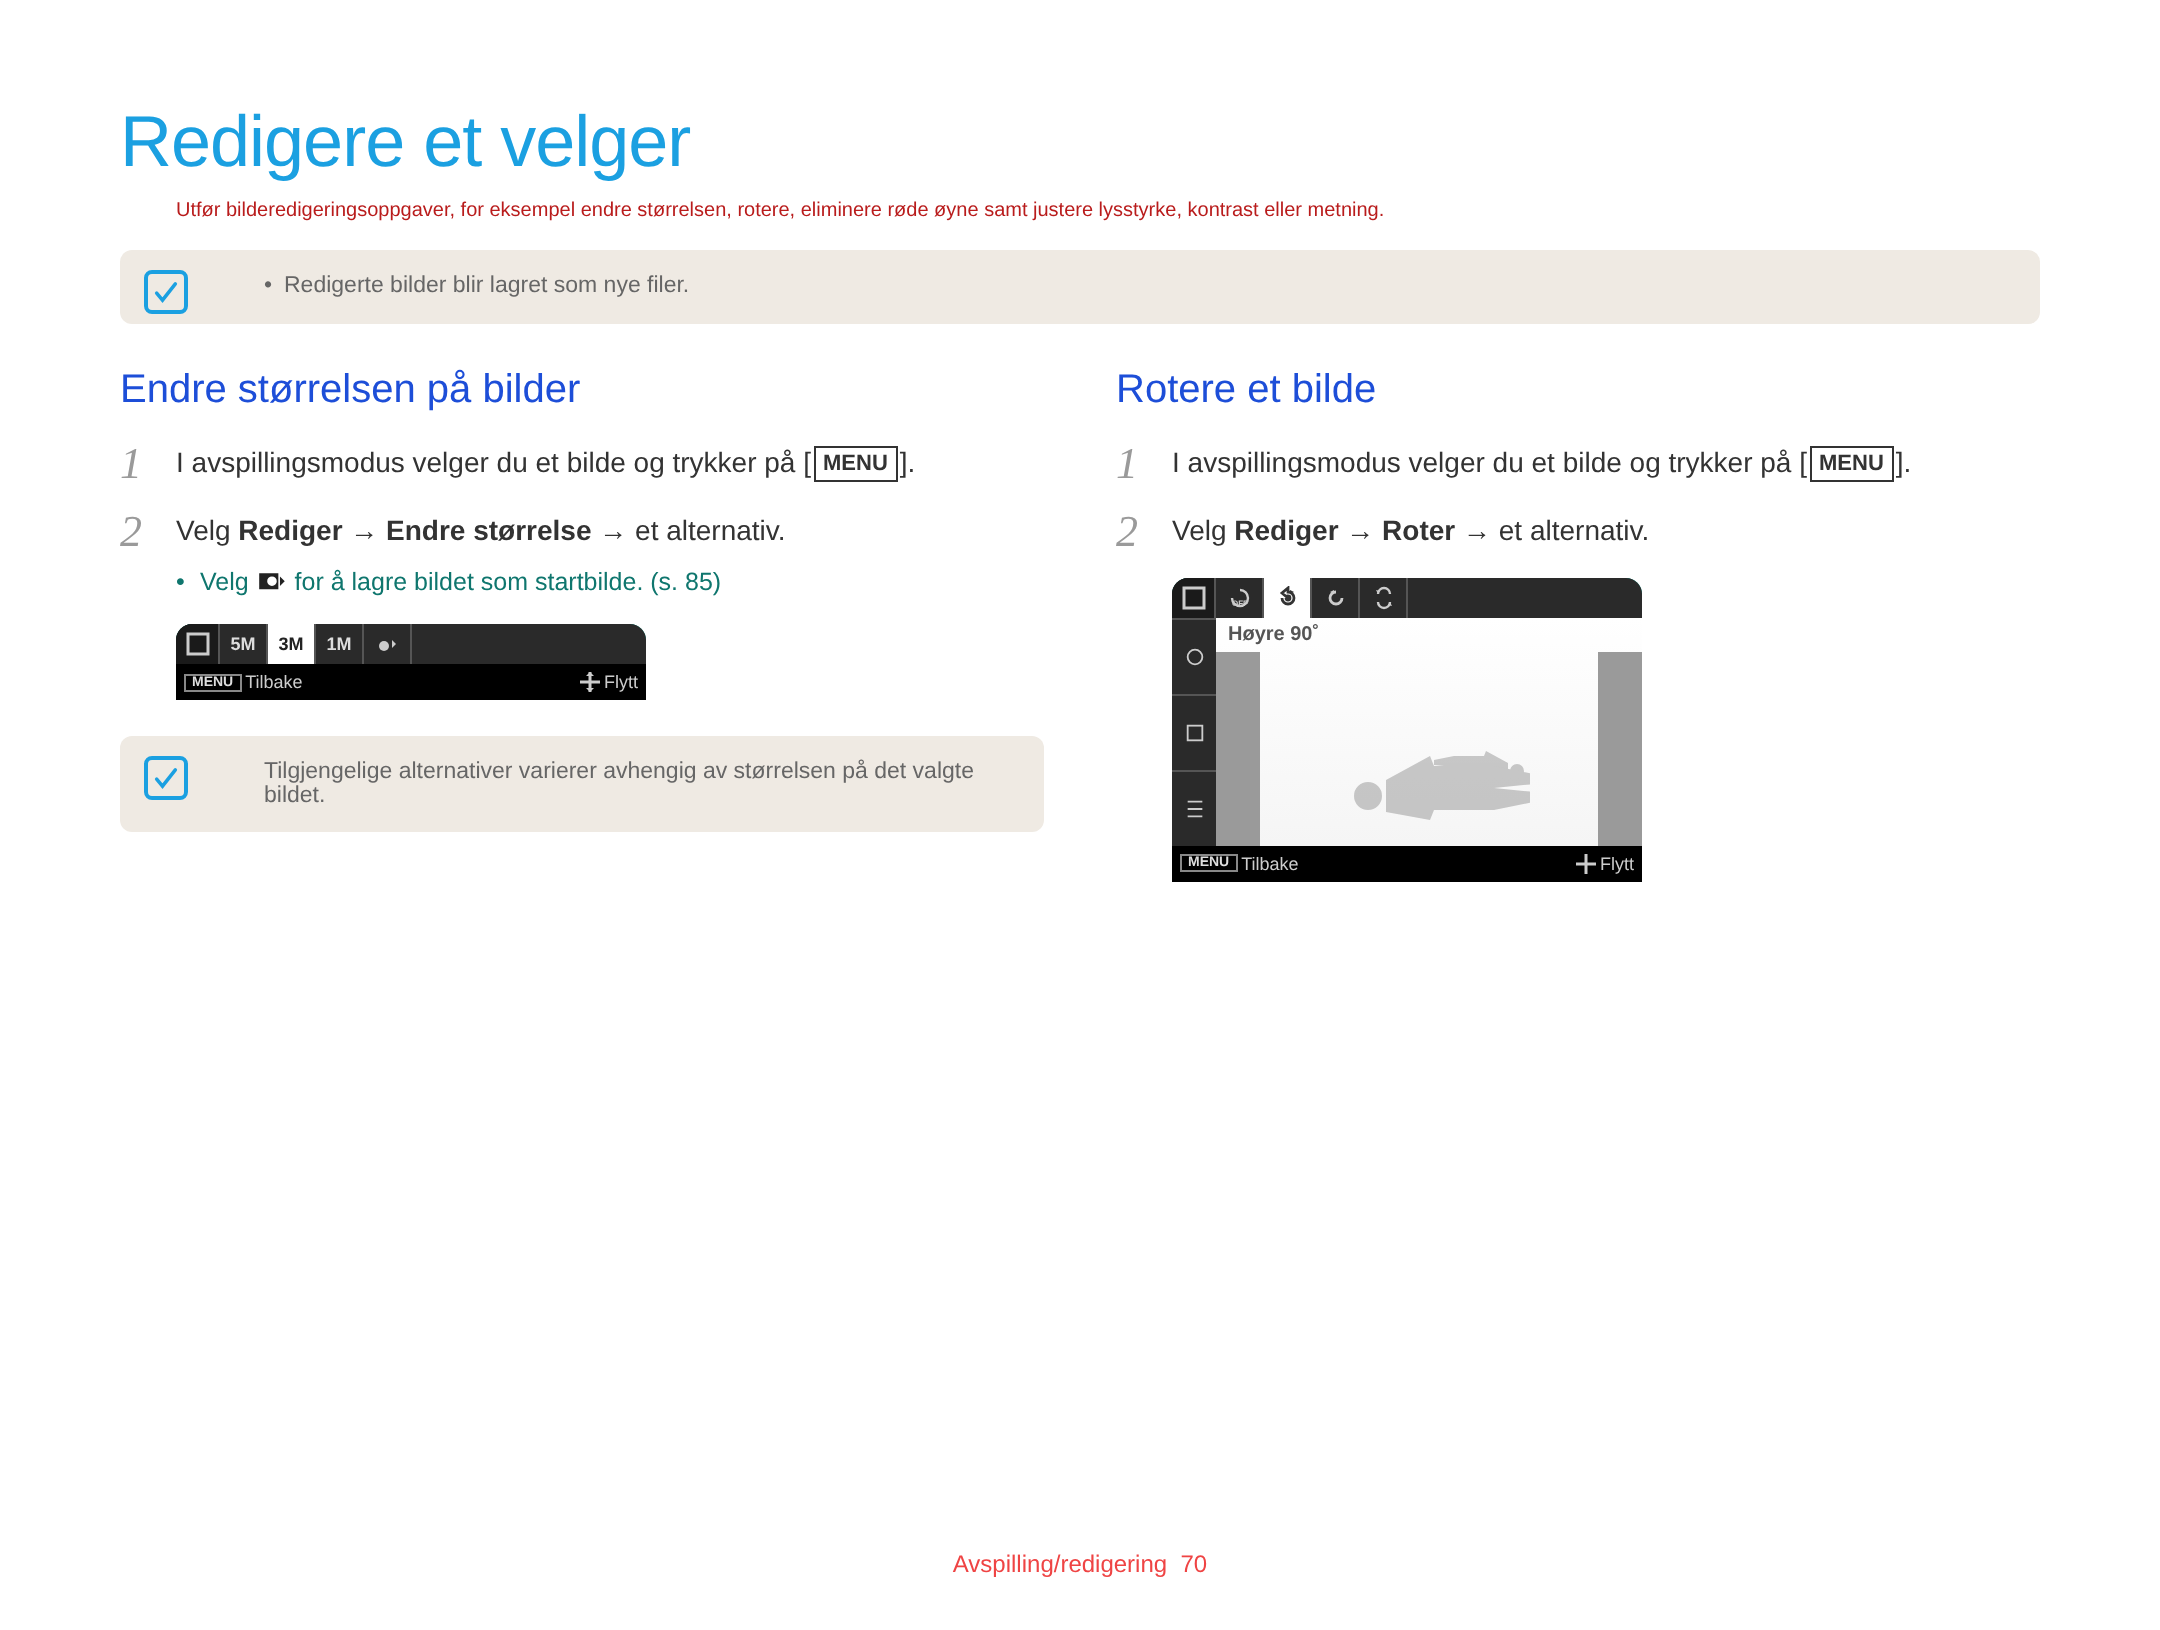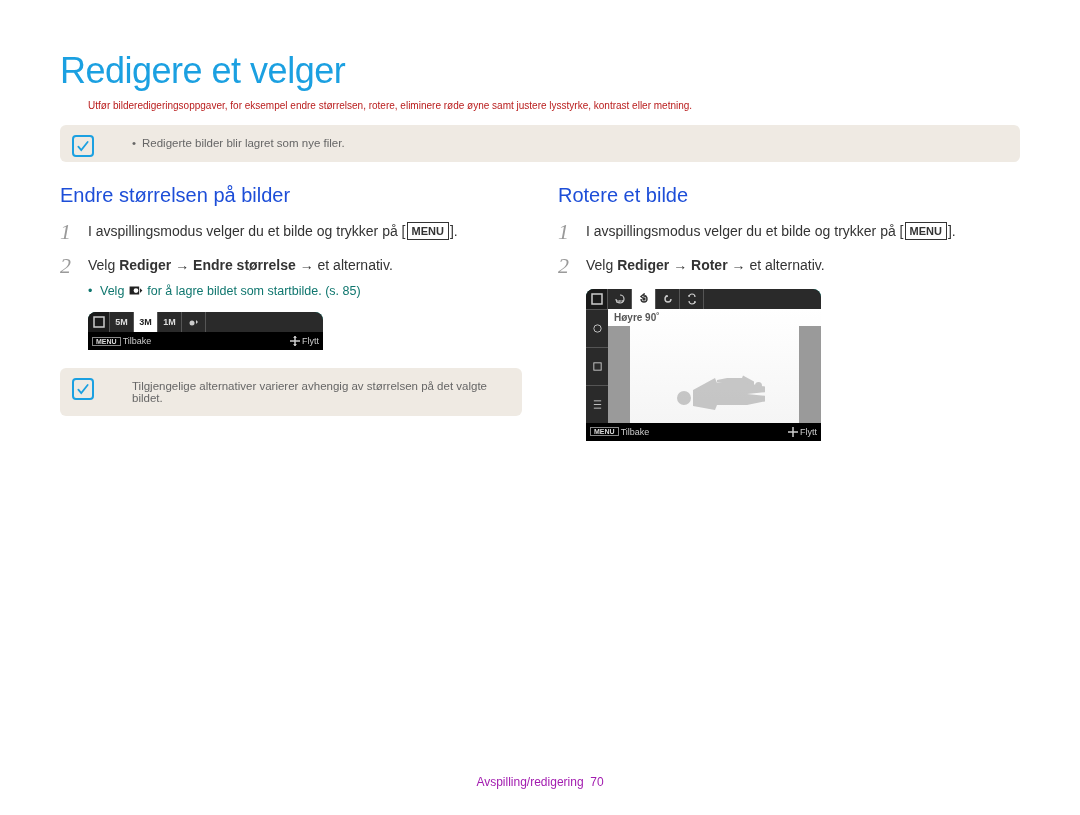--- a/index.html
+++ b/index.html
@@ -205,21 +205,21 @@
     color: #ddd;
   }
   .shot-footer .spacer { flex: 1; }
   .shot-footer .nav-icon svg { width: 10px; height: 10px; display: block; }
   .page-footer {
     position: absolute;
     bottom: 26px;
     left: 0; right: 0;
     text-align: center;
     font-size: 12px;
-    color: #a21caf;
+    color: #ef4444;
   }
 </style>
 </head>
 <body>
 
 <h1 class="page-title">Redigere et velger</h1>
 <p class="page-intro">Utfør bilderedigeringsoppgaver, for eksempel endre størrelsen, rotere, eliminere røde øyne samt justere lysstyrke, kontrast eller metning.</p>
 
 <div class="note-box">
   <span class="note-icon">

